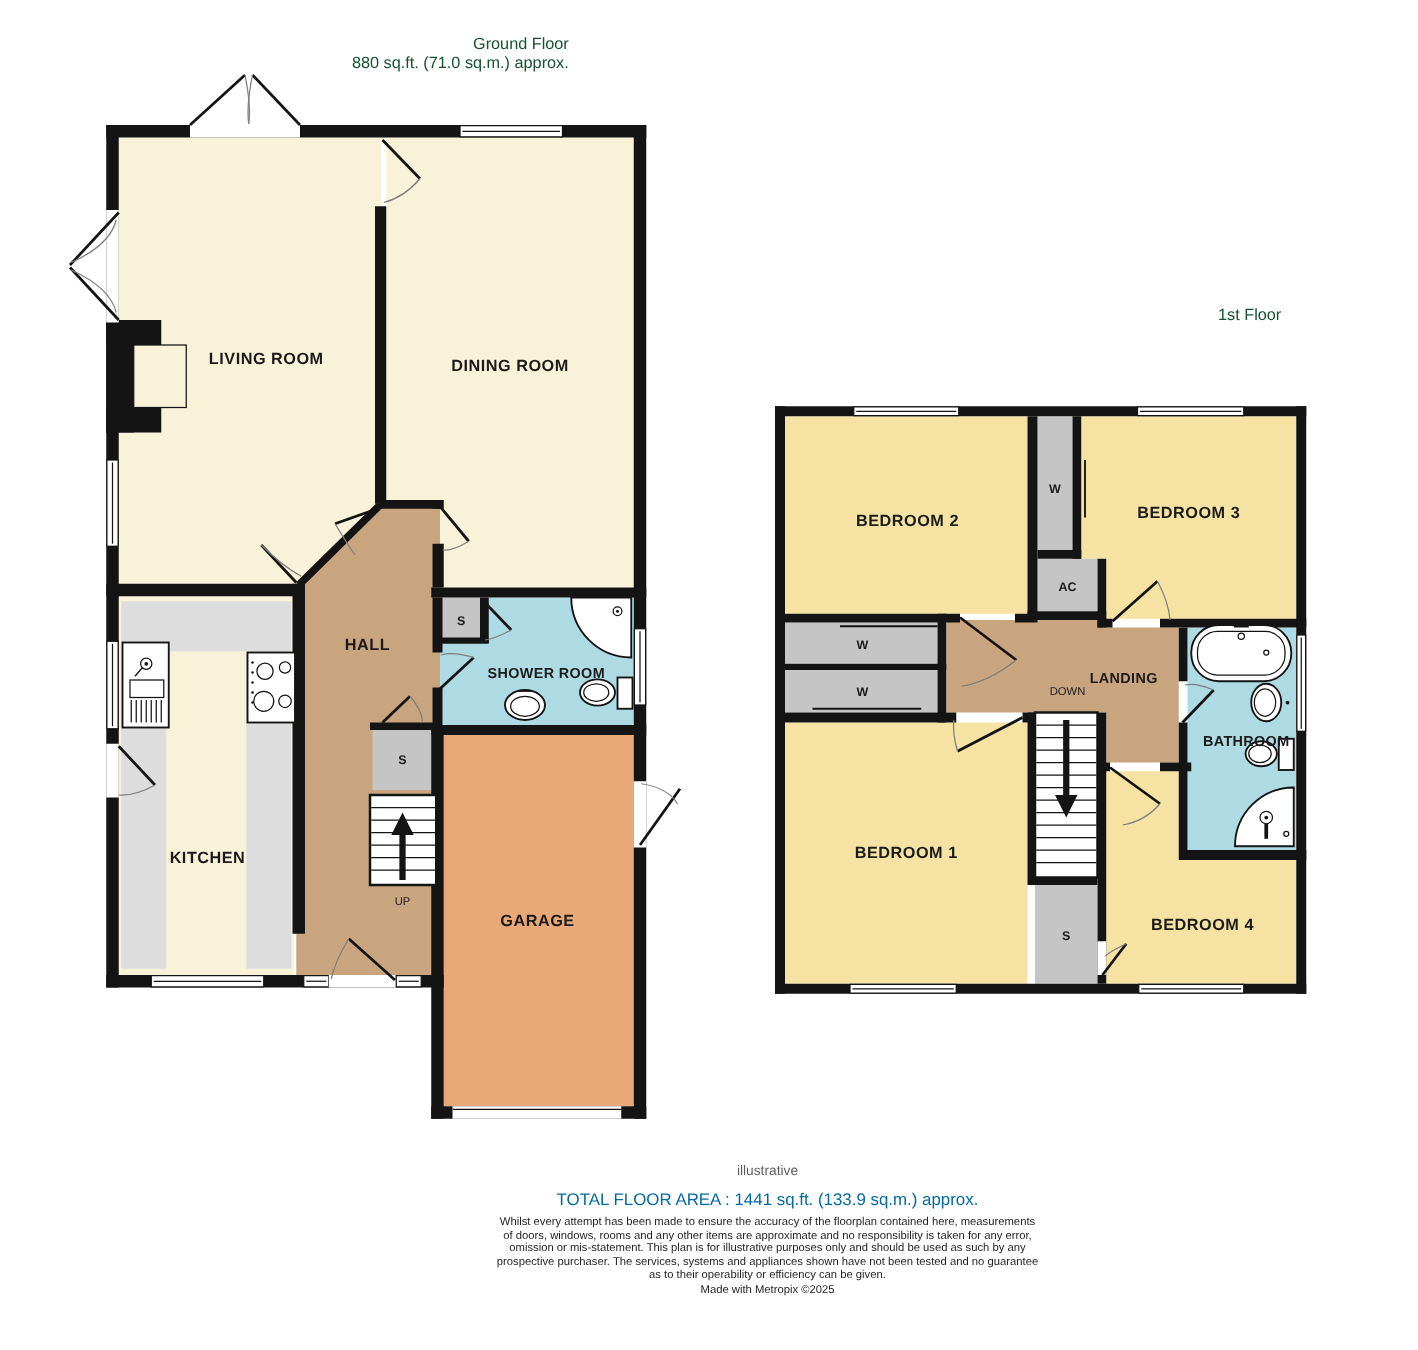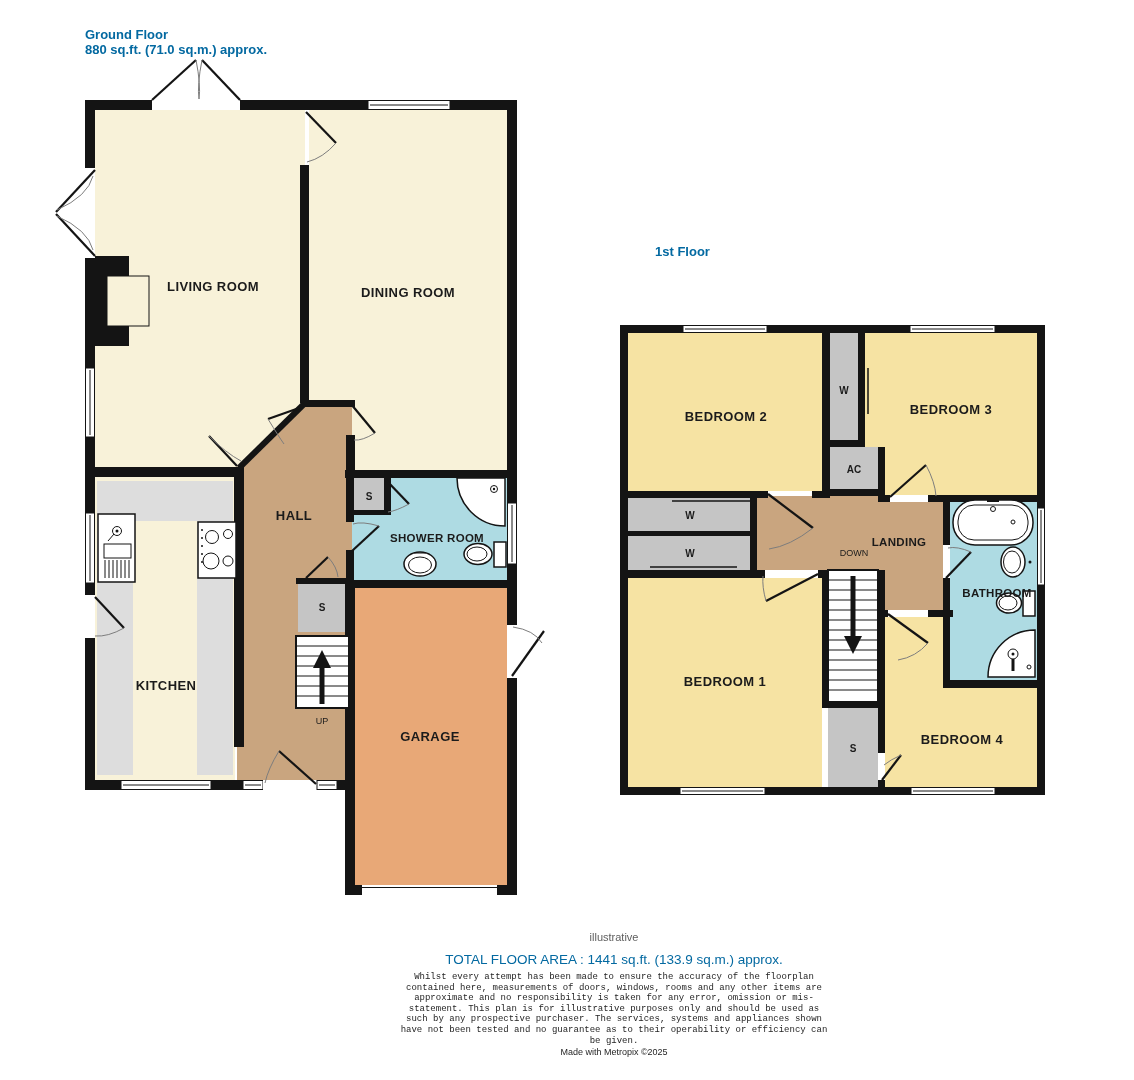--- a/index.html
+++ b/index.html
@@ -18,25 +18,25 @@
   .fxt{fill:none;stroke:#141414;stroke-width:1;}
   .tread{stroke:#141414;stroke-width:1;}
   .slide{stroke:#141414;stroke-width:1.5;}
 
   .rl{font:bold 13px "Liberation Sans",sans-serif;fill:#1b1b1b;letter-spacing:.4px;text-anchor:middle;}
   .rlm{font:bold 11.5px "Liberation Sans",sans-serif;fill:#1b1b1b;letter-spacing:.3px;text-anchor:middle;}
   .cl{font:bold 10px "Liberation Sans",sans-serif;fill:#1b1b1b;text-anchor:middle;}
   .tl{font:9px "Liberation Sans",sans-serif;fill:#1b1b1b;text-anchor:middle;}
 
   
-  .hdr{position:absolute;text-align:left;color:#0369a1;font-size:13px;line-height:1.15;font-weight:bold;}
+  .hdr{position:absolute;text-align:right;color:#14532d;font-size:13px;line-height:1.15;}
   .footer{position:absolute;left:307px;top:931px;width:614px;text-align:center;color:#1f1f1f;}
   .brand{font-size:11px;color:#5e5e5e;margin-bottom:9px;}
   .total{font-size:13.5px;color:#0369a1;margin-bottom:5px;}
-  .disc{font-size:9px;line-height:10.6px;max-width:436px;margin:0 auto;color:#1f1f1f;font-family:Liberation Mono, monospace;}
+  .disc{font-size:9px;line-height:10.6px;max-width:436px;margin:0 auto;color:#1f1f1f;}
   .credit{font-size:9px;line-height:11px;margin-top:1px;color:#1f1f1f;}
 </style>
 </head>
 <body>
 
 <div class="canvas">
 
   <div class="hdr" style="left:85px;top:28px;width:370px;">
     <div>Ground Floor</div>
     <div>880 sq.ft. (71.0 sq.m.) approx.</div>

